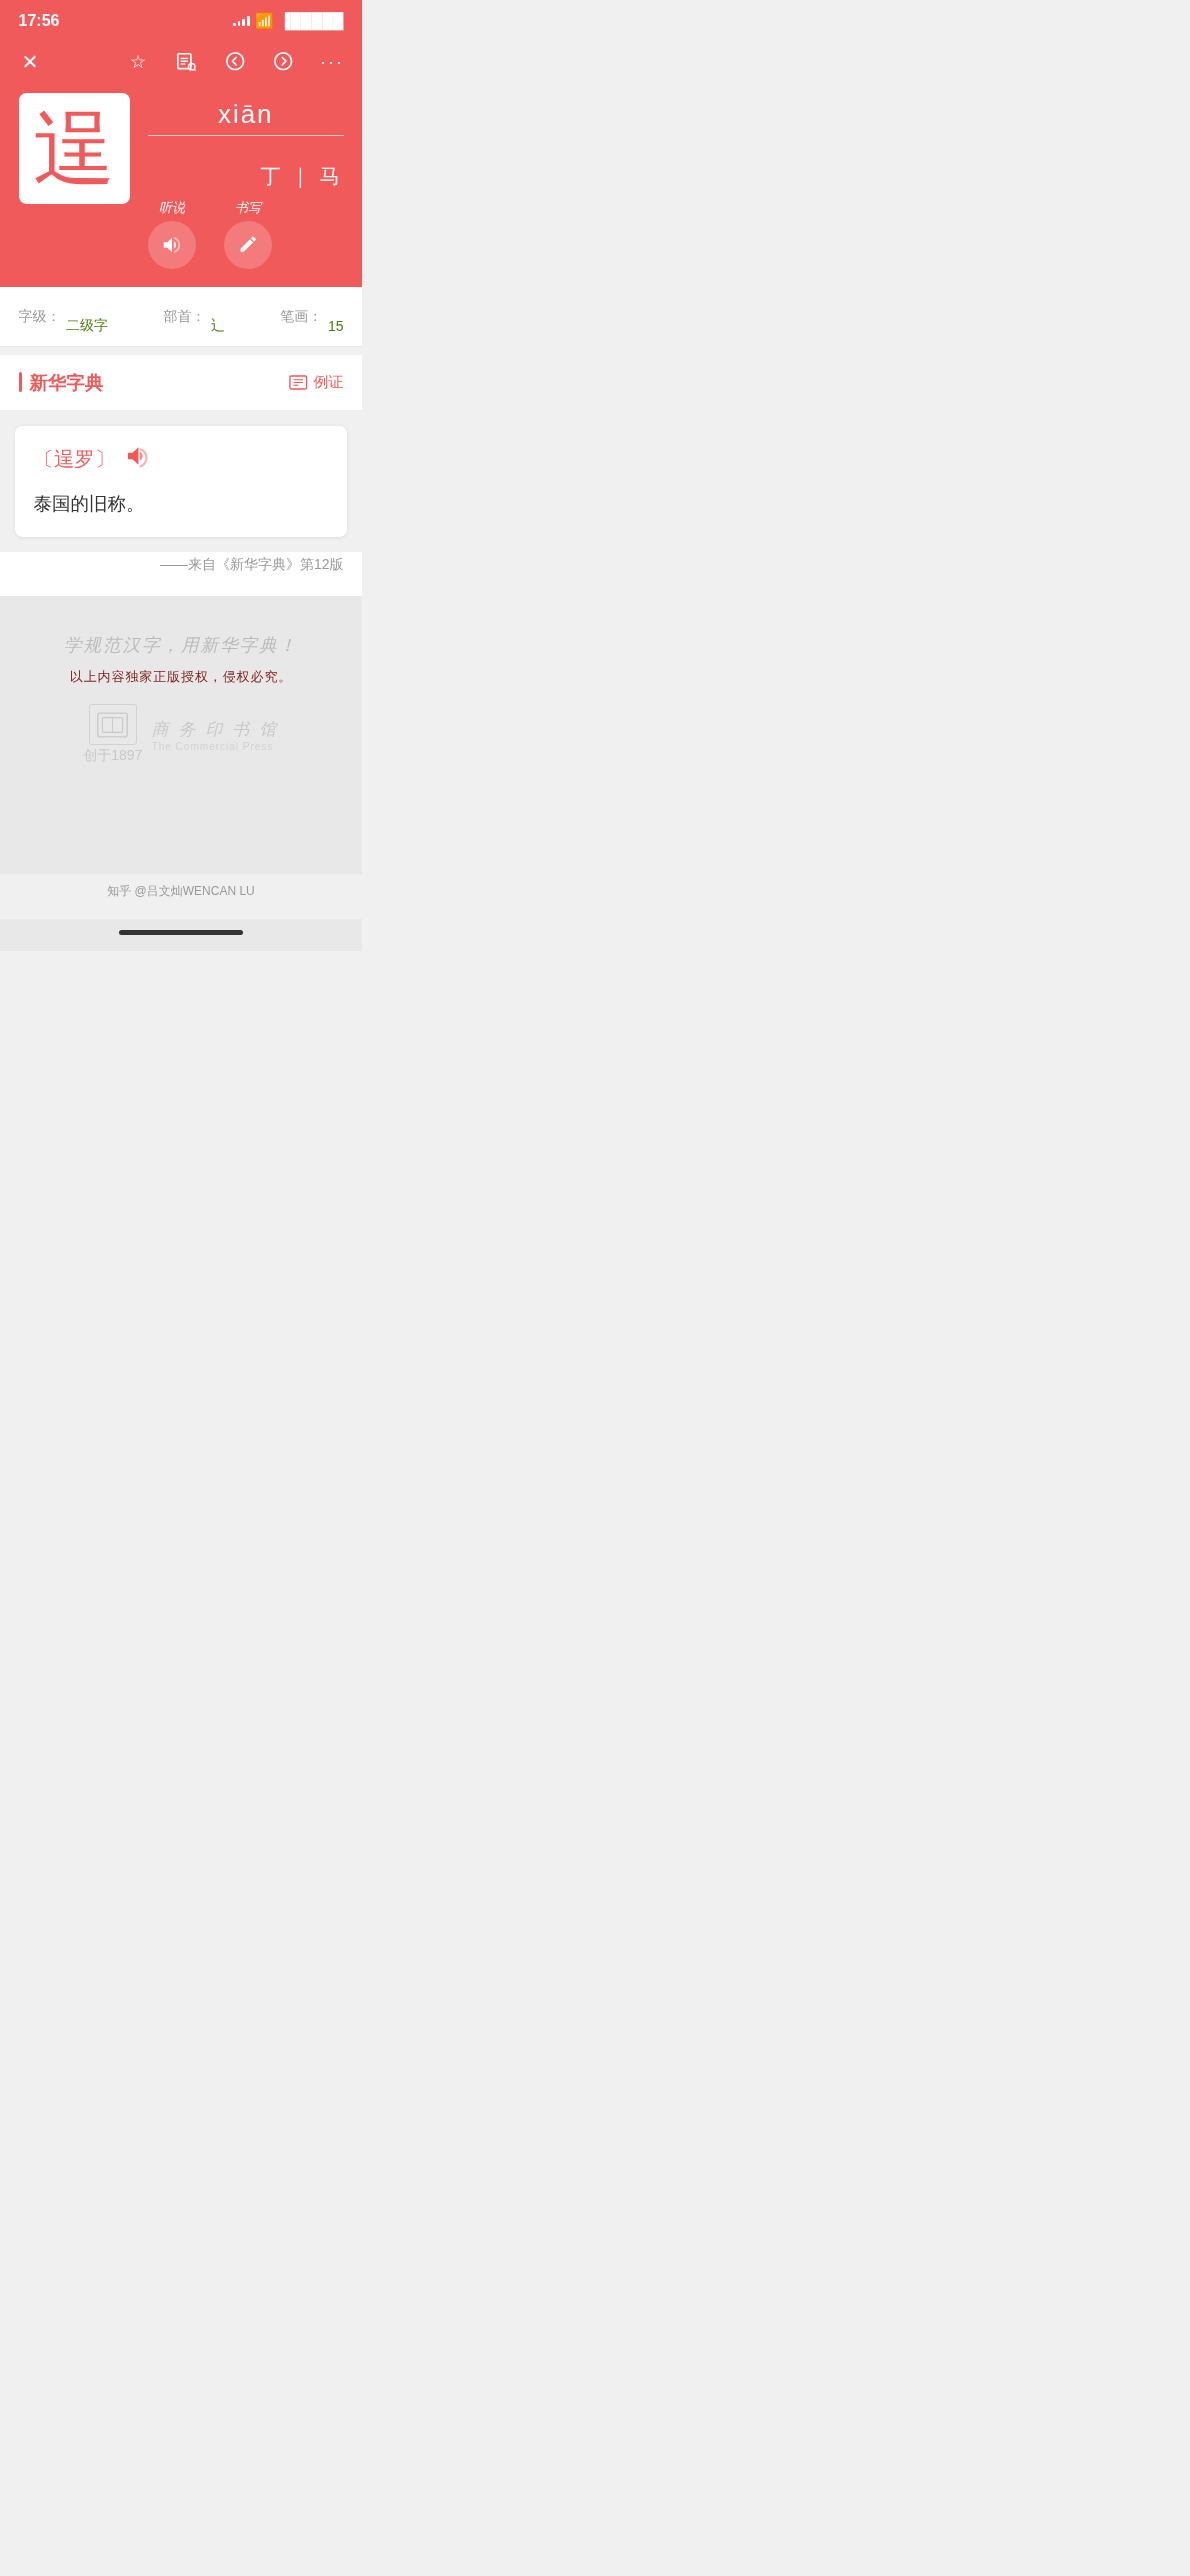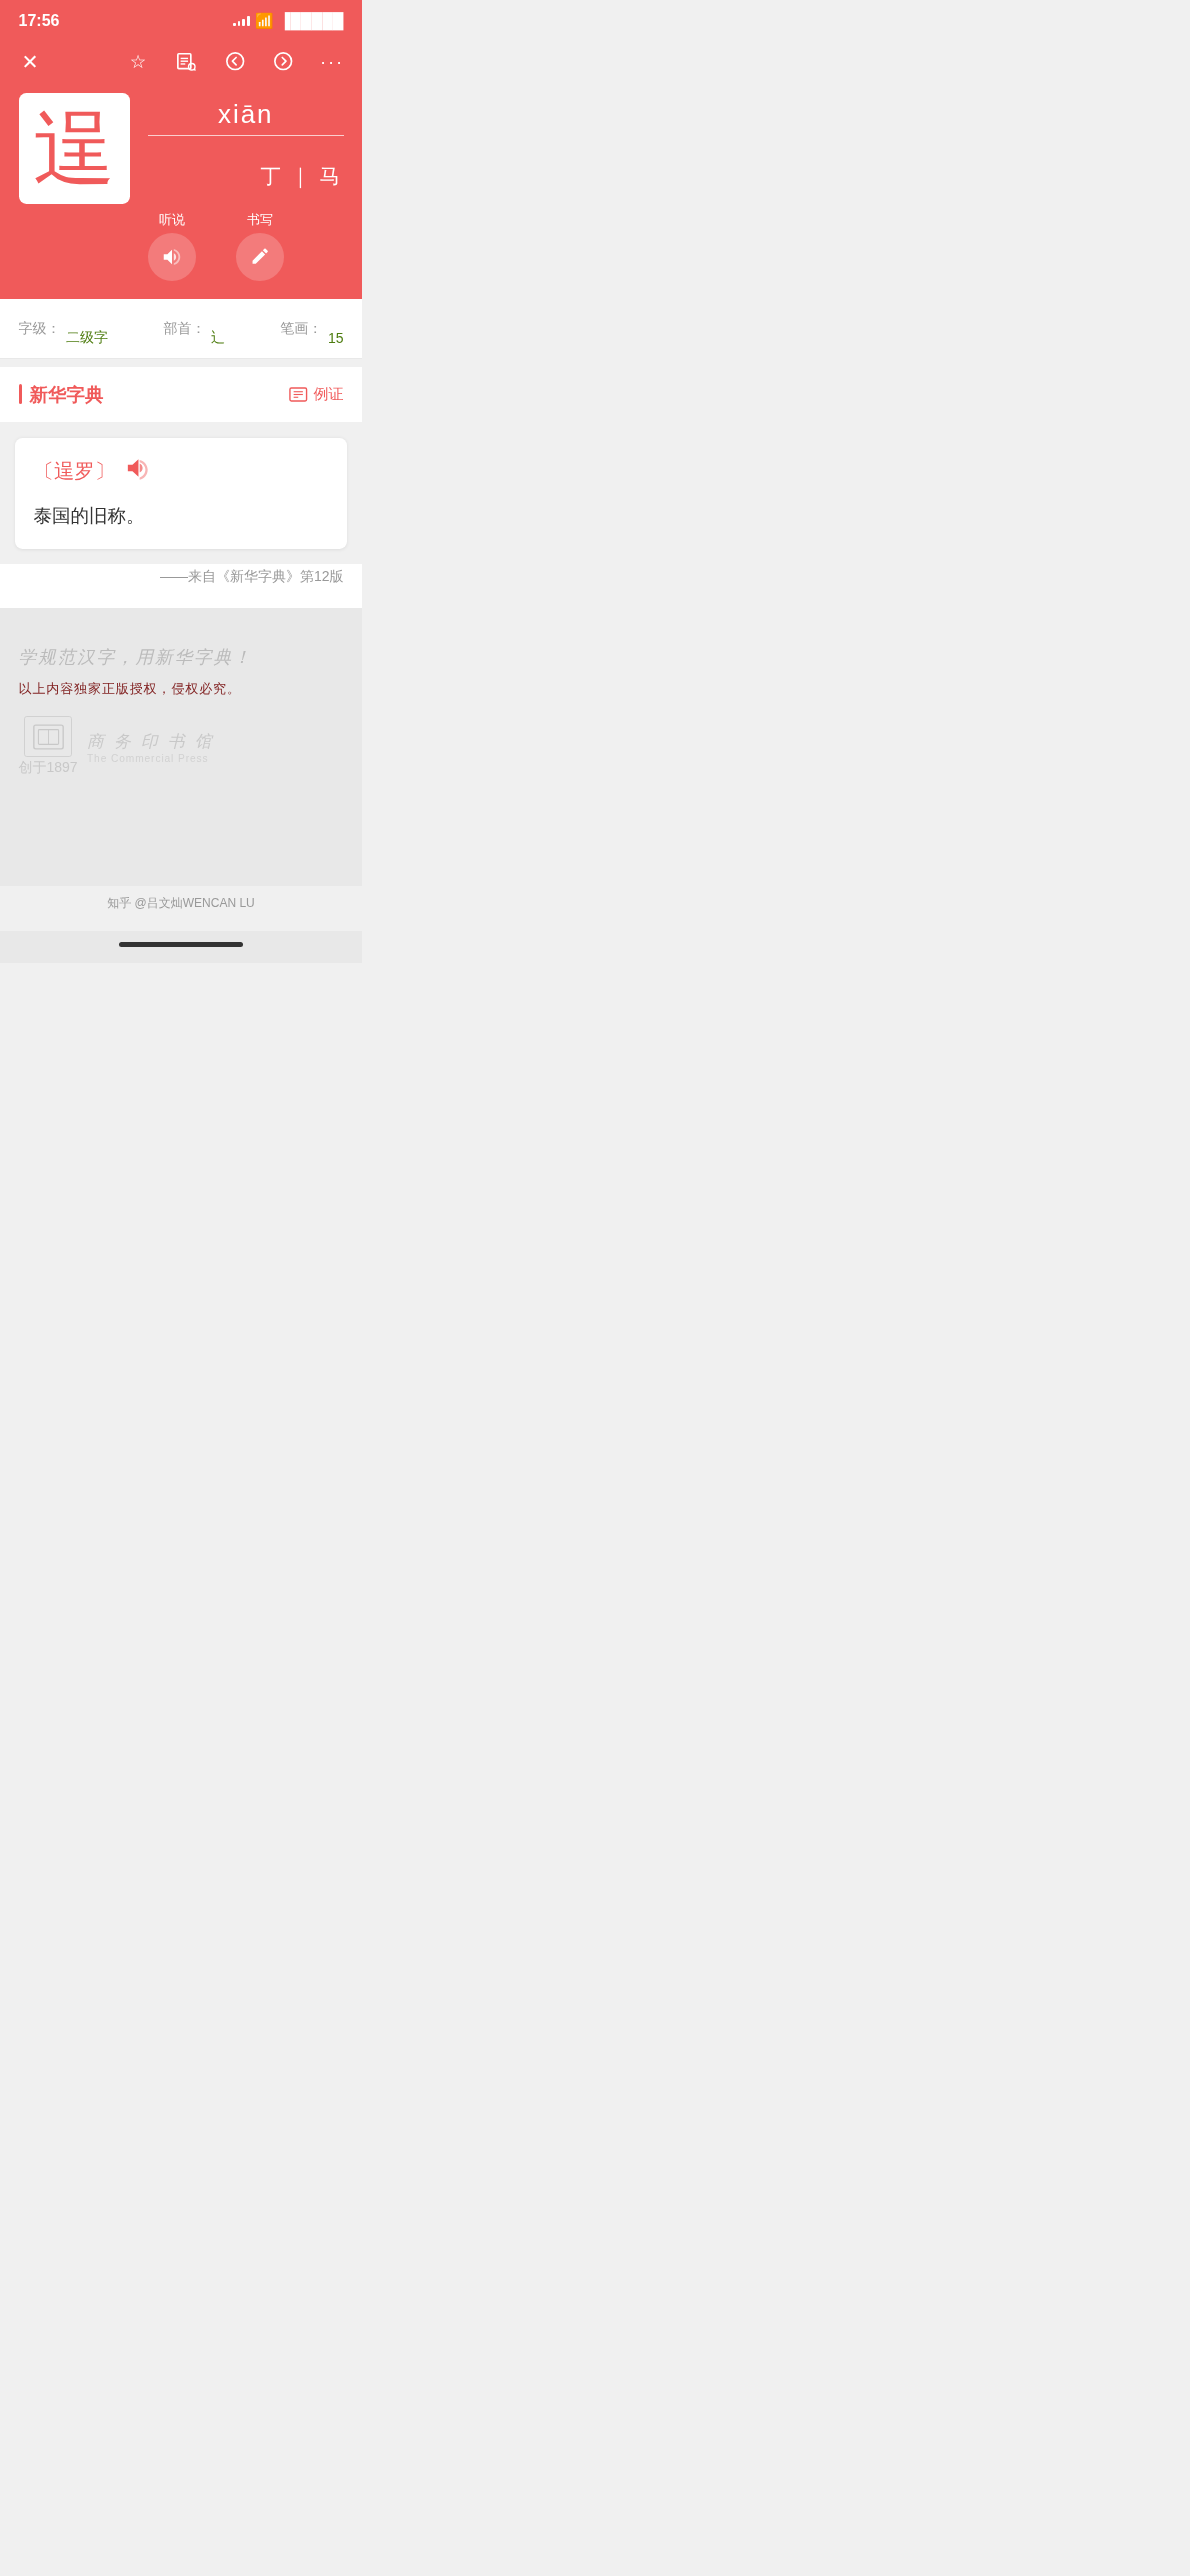--- a/index.html
+++ b/index.html
@@ -116,22 +116,23 @@
     .stroke-order {
       color: white;
       font-size: 20.4px;
       display: flex;
       gap: 9.3px;
       justify-content: flex-end;
       padding-right: 3.7px;
     }
     .audio-buttons {
       display: flex;
-      gap: 40px;
-      margin-top: 14px;
+      gap: 28px;
+      margin-top: 2px;
+      font-style: italic;
     }
     .audio-btn-wrap {
       display: flex;
       flex-direction: column;
       align-items: center;
       gap: 3.7px;
     }
     .audio-label {
       color: white;
       font-size: 13px;
@@ -252,21 +253,21 @@
       color: #999;
       font-size: 14px;
     }
 
     
     .watermark-area {
       background: #e8e8e8;
       padding: 37px 18.5px 28px;
       display: flex;
       flex-direction: column;
-      align-items: flex-start;
+      align-items: center;
       gap: 11px;
       min-height: 278px;
     }
     .watermark-slogan {
       color: #bbb;
       font-size: 18.5px;
       letter-spacing: 1.9px;
       font-style: italic;
     }
     .watermark-copyright {

